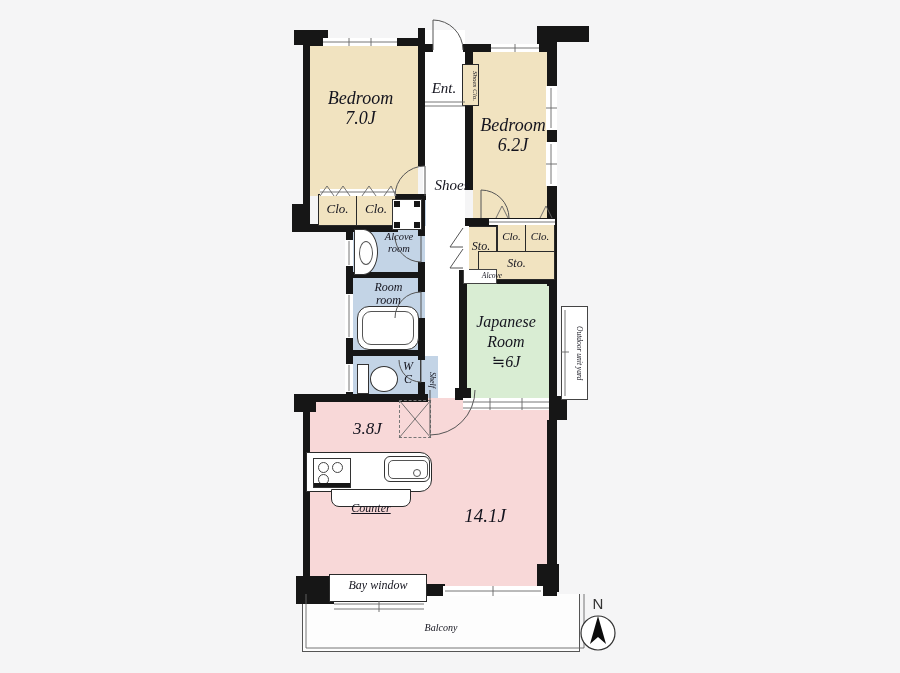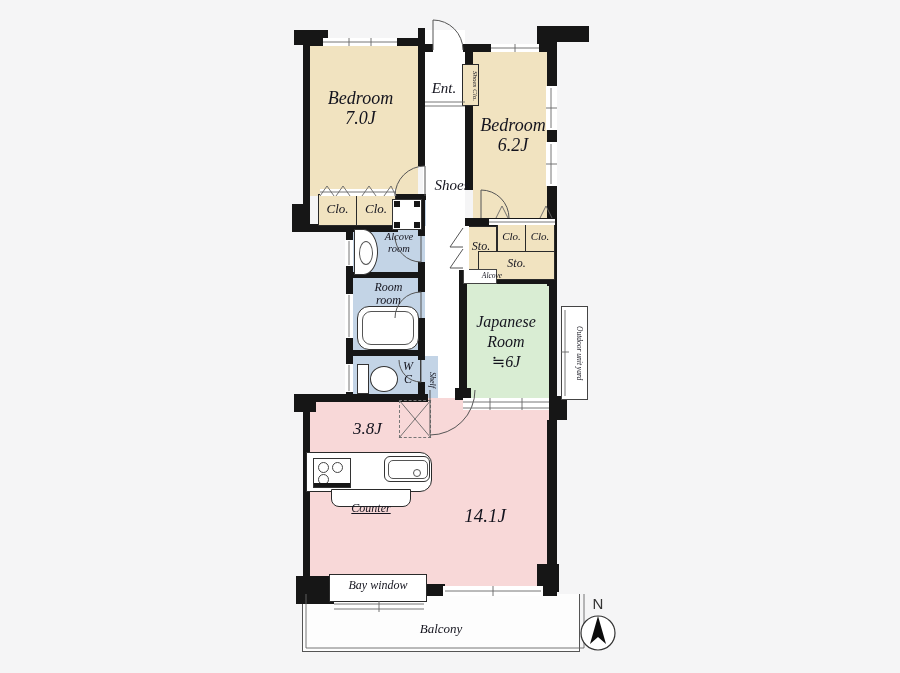--- a/index.html
+++ b/index.html
@@ -221,16 +221,16 @@
   </div>
   <div class="lbl vlbl" style="left:566px;top:310px;width:17px;height:86px;font-size:7.5px;">Outdoor unit yard</div>
   <div class="lbl" style="left:305px;top:418px;width:125px;font-size:17px;line-height:1.3;">
     <div>3.8J</div>
   </div>
   <div class="lbl" style="left:331px;top:502px;width:80px;font-size:12px;text-decoration:underline;">Counter</div>
   <div class="lbl" style="left:380px;top:503px;width:210px;font-size:19px;line-height:1.35;">
     <div>14.1J</div>
   </div>
   <div class="lbl" style="left:329px;top:579px;width:98px;font-size:12px;">Bay window</div>
-  <div class="lbl" style="left:302px;top:622px;width:278px;font-size:13px;">Balcony</div>
+  <div class="lbl" style="left:302px;top:622px;width:278px;font-size:10px;">Balcony</div>
   <div class="lbl" style="left:588px;top:596px;width:20px;font-size:15px;font-style:normal;font-family:'Liberation Sans','DejaVu Sans',sans-serif;color:#333;">N</div>
 
 </div>
 
 </body></html>

